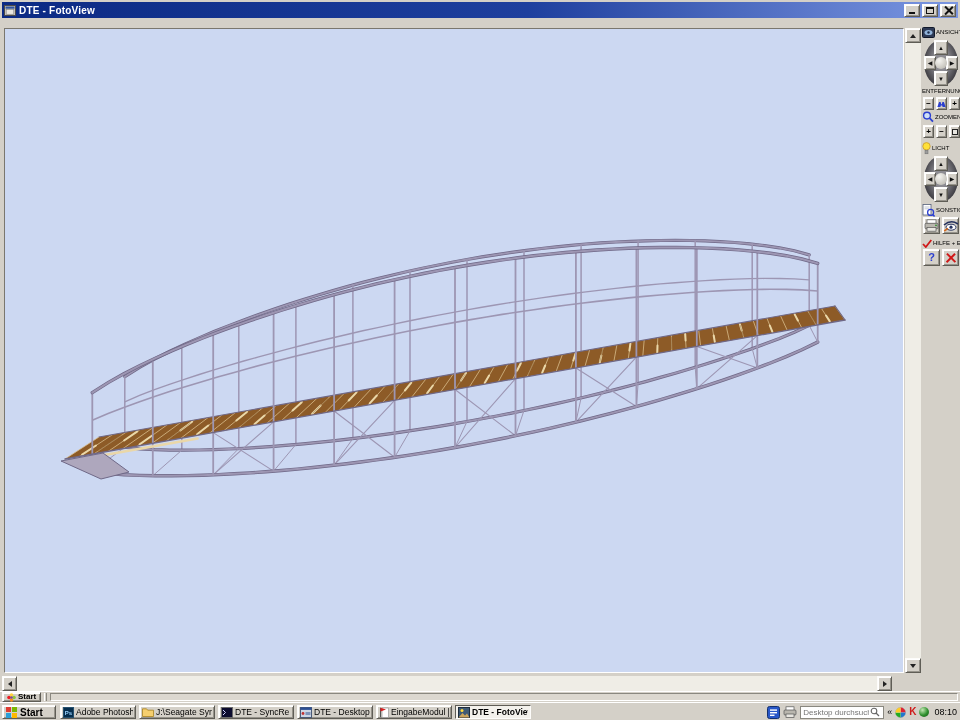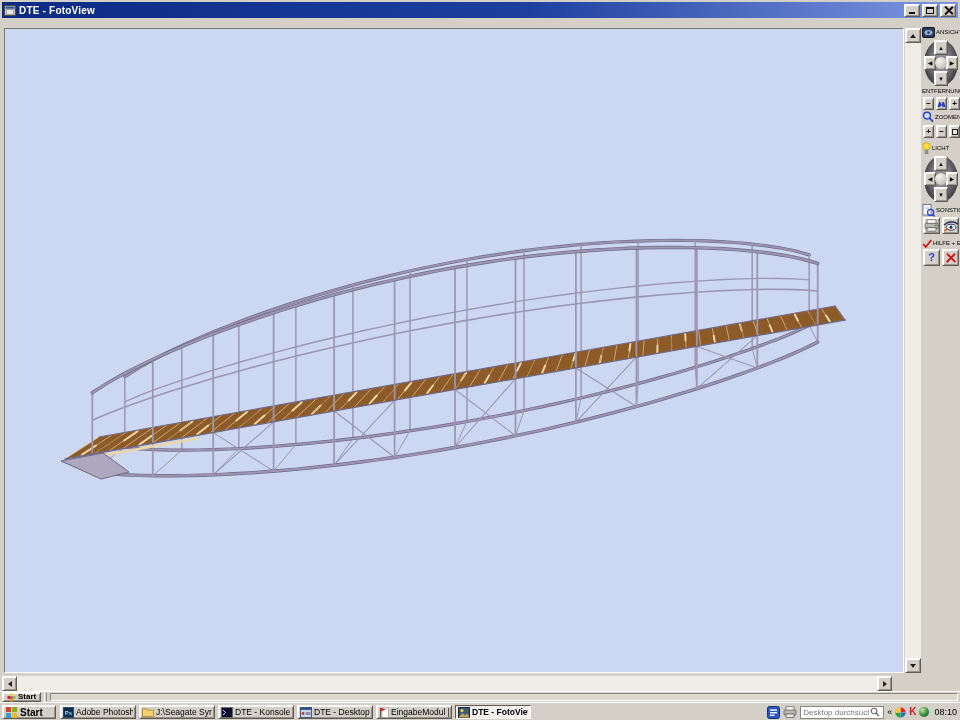--- a/index.html
+++ b/index.html
@@ -451,21 +451,21 @@
         <svg class="icon-sq" width="12" height="10">
           <path d="M0.5 9.5 V1.8 H4.5 L5.7 3.2 H11.5 V9.5 Z" fill="#f6cf6e" stroke="#a9821e" stroke-width="0.8"></path>
         </svg>
         <span class="tlabel">J:\Seagate Sync\SyncRe...</span>
       </span>
       <span class="task raised">
         <svg class="icon-sq" width="12" height="11">
           <rect x="0.5" y="0.5" width="11" height="10" fill="#0c0c2e" stroke="#6a6a6a"></rect>
           <path d="M2 3 L4.5 5.5 L2 8" stroke="#cfd3ff" stroke-width="1" fill="none"></path>
         </svg>
-        <span class="tlabel">DTE - Konsole</span>
+        <span class="tlabel">DTE - SyncRe</span>
       </span>
       <span class="task raised">
         <svg class="icon-sq" width="12" height="11">
           <rect x="0.5" y="0.5" width="11" height="10" fill="#cdd6e4" stroke="#4a5a77"></rect>
           <rect x="0.5" y="0.5" width="11" height="2.4" fill="#2d4f94"></rect>
           <circle cx="3" cy="6.5" r="1.4" fill="#c03030"></circle>
           <rect x="5.5" y="5" width="5" height="3" fill="#7d92b8"></rect>
         </svg>
         <span class="tlabel">DTE - Desktop Engineeri...</span>
       </span>

